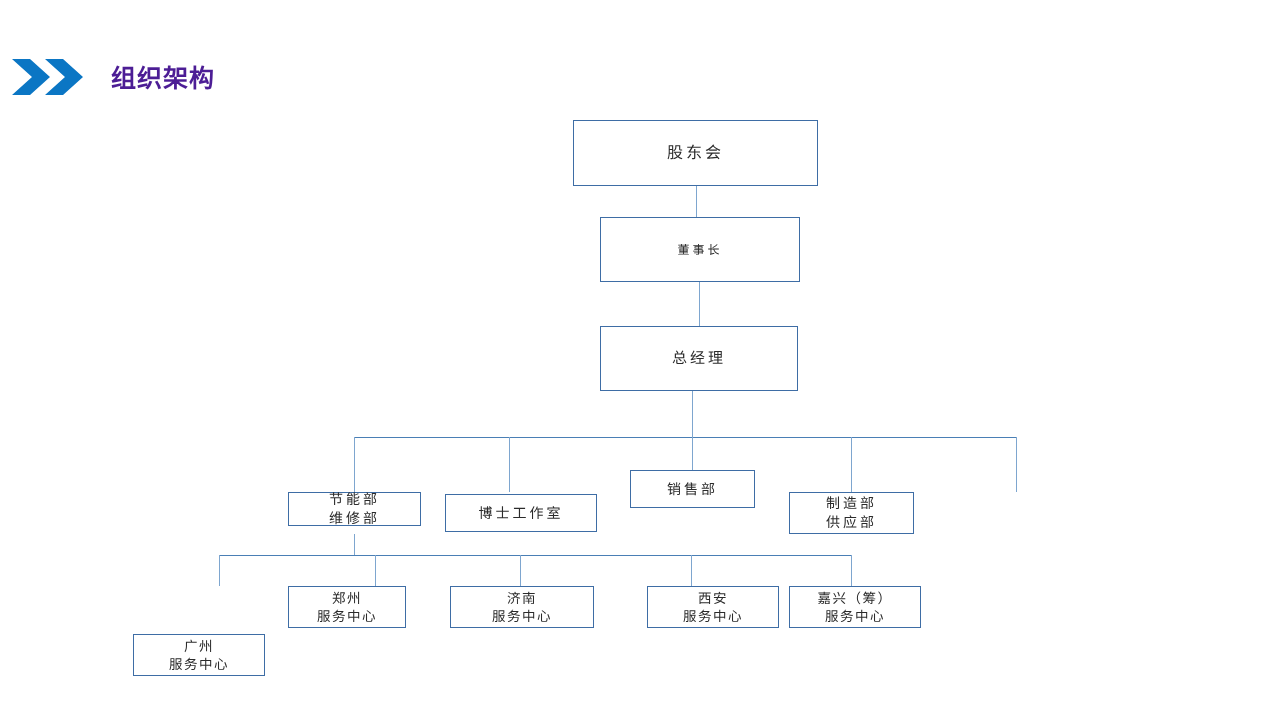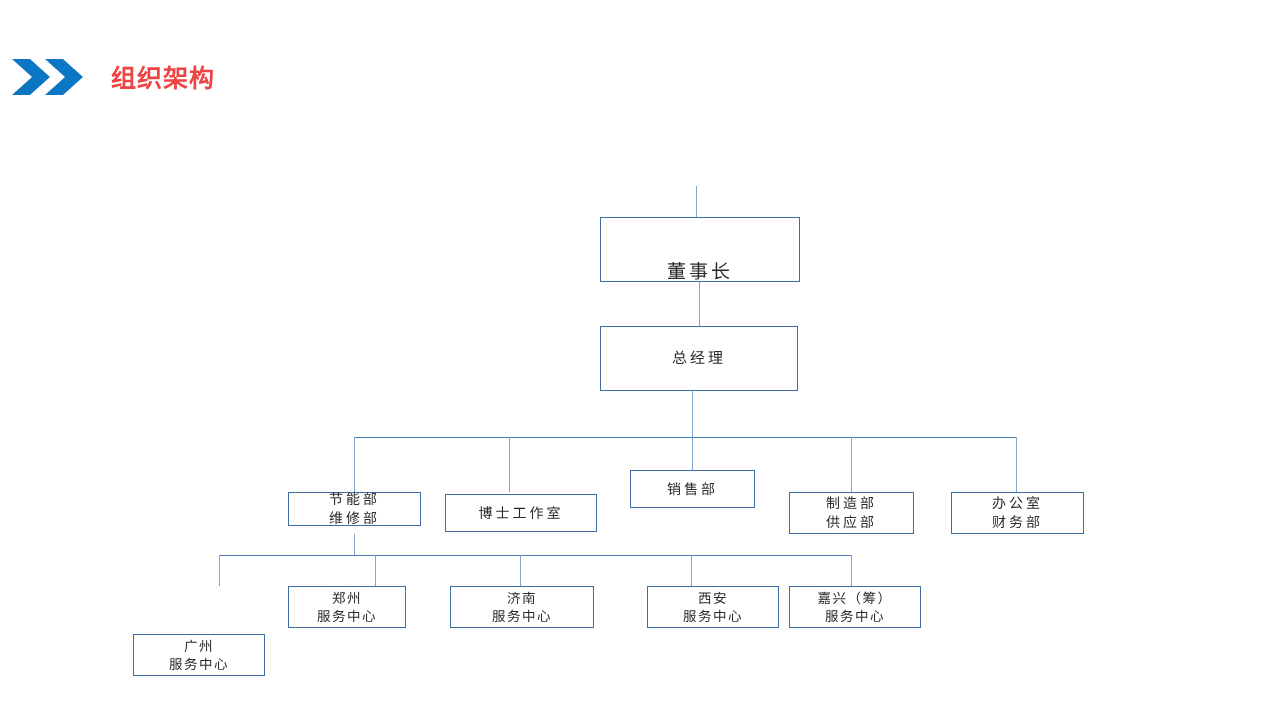--- a/index.html
+++ b/index.html
@@ -42,21 +42,21 @@
   #chevron-1 { left: 0px; }
   #chevron-2 { left: 33px; }
 
   #page-title {
     position: absolute;
     left: 111px;
     top: 62px;
     font-size: 25px;
     font-weight: bold;
     letter-spacing: 1px;
-    color: #ef4444;
+    color: #4c1d95;
     white-space: nowrap;
     line-height: 34px;
   }
 
   
   #org-chart {
     position: absolute;
     left: 0;
     top: 0;
     width: 1280px;
@@ -77,21 +77,21 @@
     z-index: 3;
   }
   .node .line1,
   .node .line2 {
     display: block;
     white-space: nowrap;
     letter-spacing: 3px;
   }
 
   .node-lvl1 { font-size: 16px; line-height: 20px; }
-  .node-lvl2 { font-size: 19px; line-height: 20px; justify-content: flex-end; }
+  .node-lvl2 { font-size: 12px; line-height: 20px; }
   .node-lvl3 { font-size: 15px; line-height: 19px; }
   .node-dept { font-size: 14px; line-height: 19px; }
   .node-center { font-size: 13.5px; line-height: 18px; letter-spacing: 1px; }
   .node-center .line1,
   .node-center .line2 { letter-spacing: 1.5px; }
 
   
   .conn {
     position: absolute;
     background: #7ea6cf;
@@ -139,20 +139,23 @@
 
   <div class="conn conn-v" style="left:354px; top:534px; height:22px;"></div>
   <div class="conn conn-h conn-strong" style="left:219px; top:555px; width:633px;"></div>
 
   <div class="conn conn-v" style="left:219px; top:555px; height:31px;"></div>
   <div class="conn conn-v" style="left:375px; top:555px; height:31px;"></div>
   <div class="conn conn-v" style="left:520px; top:555px; height:31px;"></div>
   <div class="conn conn-v" style="left:691px; top:555px; height:31px;"></div>
   <div class="conn conn-v" style="left:851px; top:555px; height:31px;"></div>
 
+  <div class="node node-lvl1" style="left:573px; top:120px; width:245px; height:66px;">
+    <span class="line1">股东会</span>
+  </div>
 
   <div class="node node-lvl2" style="left:600px; top:217px; width:200px; height:65px;">
     <span class="line1">董事长</span>
   </div>
 
   <div class="node node-lvl3" style="left:600px; top:326px; width:198px; height:65px;">
     <span class="line1">总经理</span>
   </div>
 
   <div class="node node-dept" style="left:288px; top:492px; width:133px; height:34px;text-align:right;">
@@ -166,24 +169,20 @@
 
   <div class="node node-dept" style="left:630px; top:470px; width:125px; height:38px;">
     <span class="line1">销售部</span>
   </div>
 
   <div class="node node-dept" style="left:789px; top:492px; width:125px; height:42px;">
     <span class="line1">制造部</span>
     <span class="line2">供应部</span>
   </div>
 
-  <div class="node node-dept" style="left:951px; top:492px; width:133px; height:42px;">
-    <span class="line1">办公室</span>
-    <span class="line2">财务部</span>
-  </div>
 
   <div class="node node-center" style="left:133px; top:586px; width:132px; height:42px;margin-top:48px;">
     <span class="line1">广州</span>
     <span class="line2">服务中心</span>
   </div>
 
   <div class="node node-center" style="left:288px; top:586px; width:118px; height:42px;">
     <span class="line1">郑州</span>
     <span class="line2">服务中心</span>
   </div>

